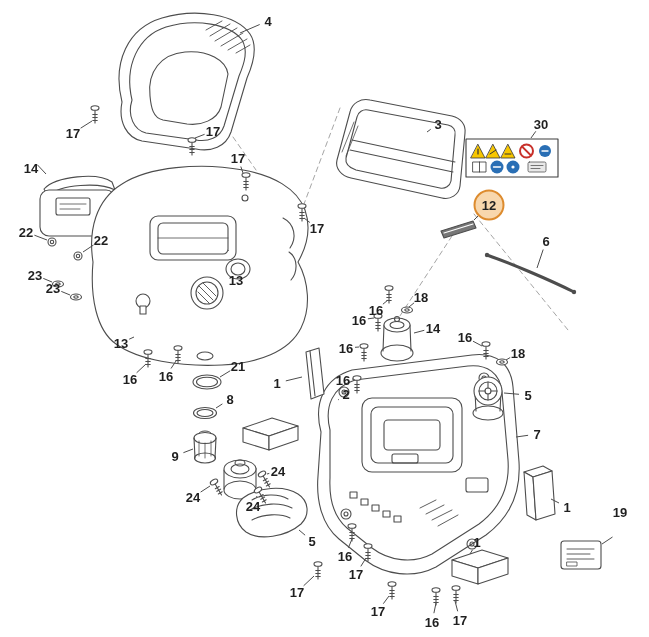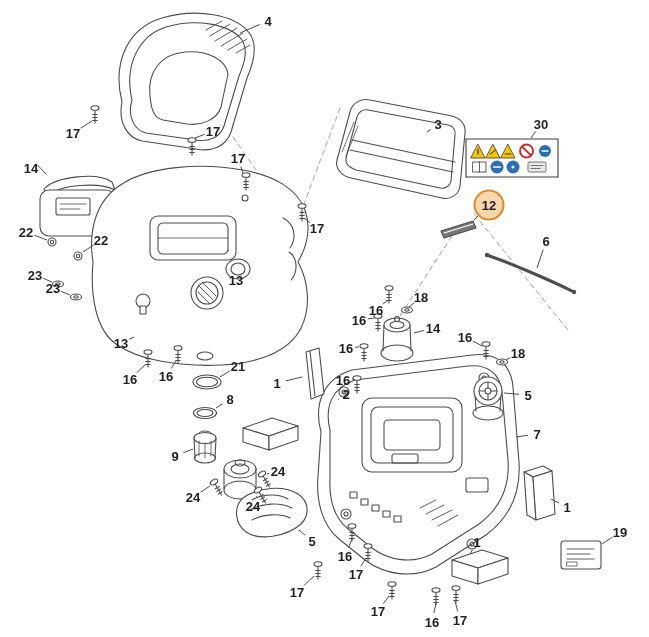--- a/index.html
+++ b/index.html
@@ -400,21 +400,21 @@
       <div class="callout" style="left: 465px; top: 337px;">16</div>
       <div class="callout" style="left: 518px; top: 353px;">18</div>
       <div class="callout" style="left: 346px; top: 348px;">16</div>
       <div class="callout" style="left: 343px; top: 380px;">16</div>
       <div class="callout" style="left: 346px; top: 394px;">2</div>
       <div class="callout" style="left: 528px; top: 395px;">5</div>
       <div class="callout" style="left: 537px; top: 434px;">7</div>
       <div class="callout" style="left: 277px; top: 383px;">1</div>
       <div class="callout" style="left: 567px; top: 507px;">1</div>
       <div class="callout" style="left: 477px; top: 542px;">1</div>
-      <div class="callout" style="left: 620px; top: 532px;">19</div>
+      <div class="callout" style="left: 620px; top: 512px;">19</div>
       <div class="callout" style="left: 345px; top: 556px;">16</div>
       <div class="callout" style="left: 356px; top: 574px;">17</div>
       <div class="callout" style="left: 297px; top: 592px;">17</div>
       <div class="callout" style="left: 378px; top: 611px;">17</div>
       <div class="callout" style="left: 432px; top: 622px;">16</div>
       <div class="callout" style="left: 460px; top: 620px;">17</div>
     </div>
 </div>
 
 </body></html>

